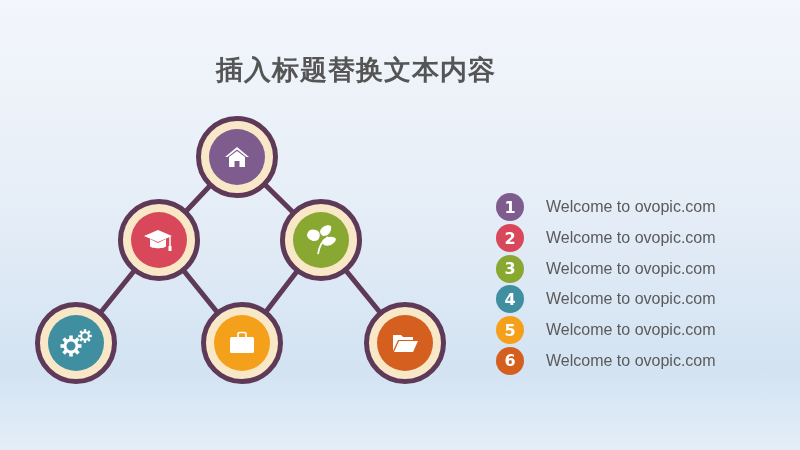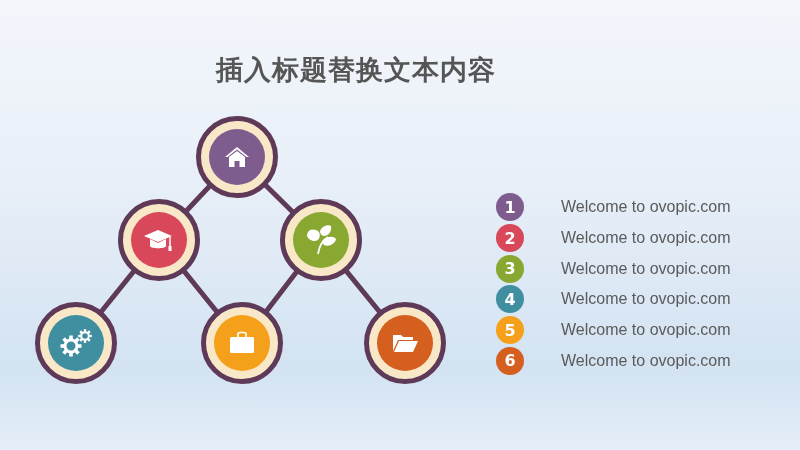--- a/index.html
+++ b/index.html
@@ -24,21 +24,21 @@
     width:56px; height:56px; border-radius:50%;
     display:flex; align-items:center; justify-content:center;
   }
   .legend { position:absolute; left:496px; top:192px; }
   .legend-item { display:flex; align-items:center; height:30.7px; }
   .badge {
     width:28px; height:28px; border-radius:50%; color:#fff;
     font-weight:bold; font-size:16px; display:flex; align-items:center; justify-content:center;
     font-family: "DejaVu Sans", sans-serif;
   }
-  .legend-text { margin-left:37px; font-size:16px; color:#5a5a5a; }
+  .legend-text { margin-left:22px; font-size:16px; color:#5a5a5a; }
 </style>
 </head>
 <body>
 
 <div class="title">插入标题替换文本内容</div>
 
 <svg class="links" width="800" height="450">
   <g stroke="#5e3a58" stroke-width="5" stroke-linecap="round">
     <line x1="237" y1="157" x2="159" y2="240"></line>
     <line x1="237" y1="157" x2="321" y2="240"></line>

